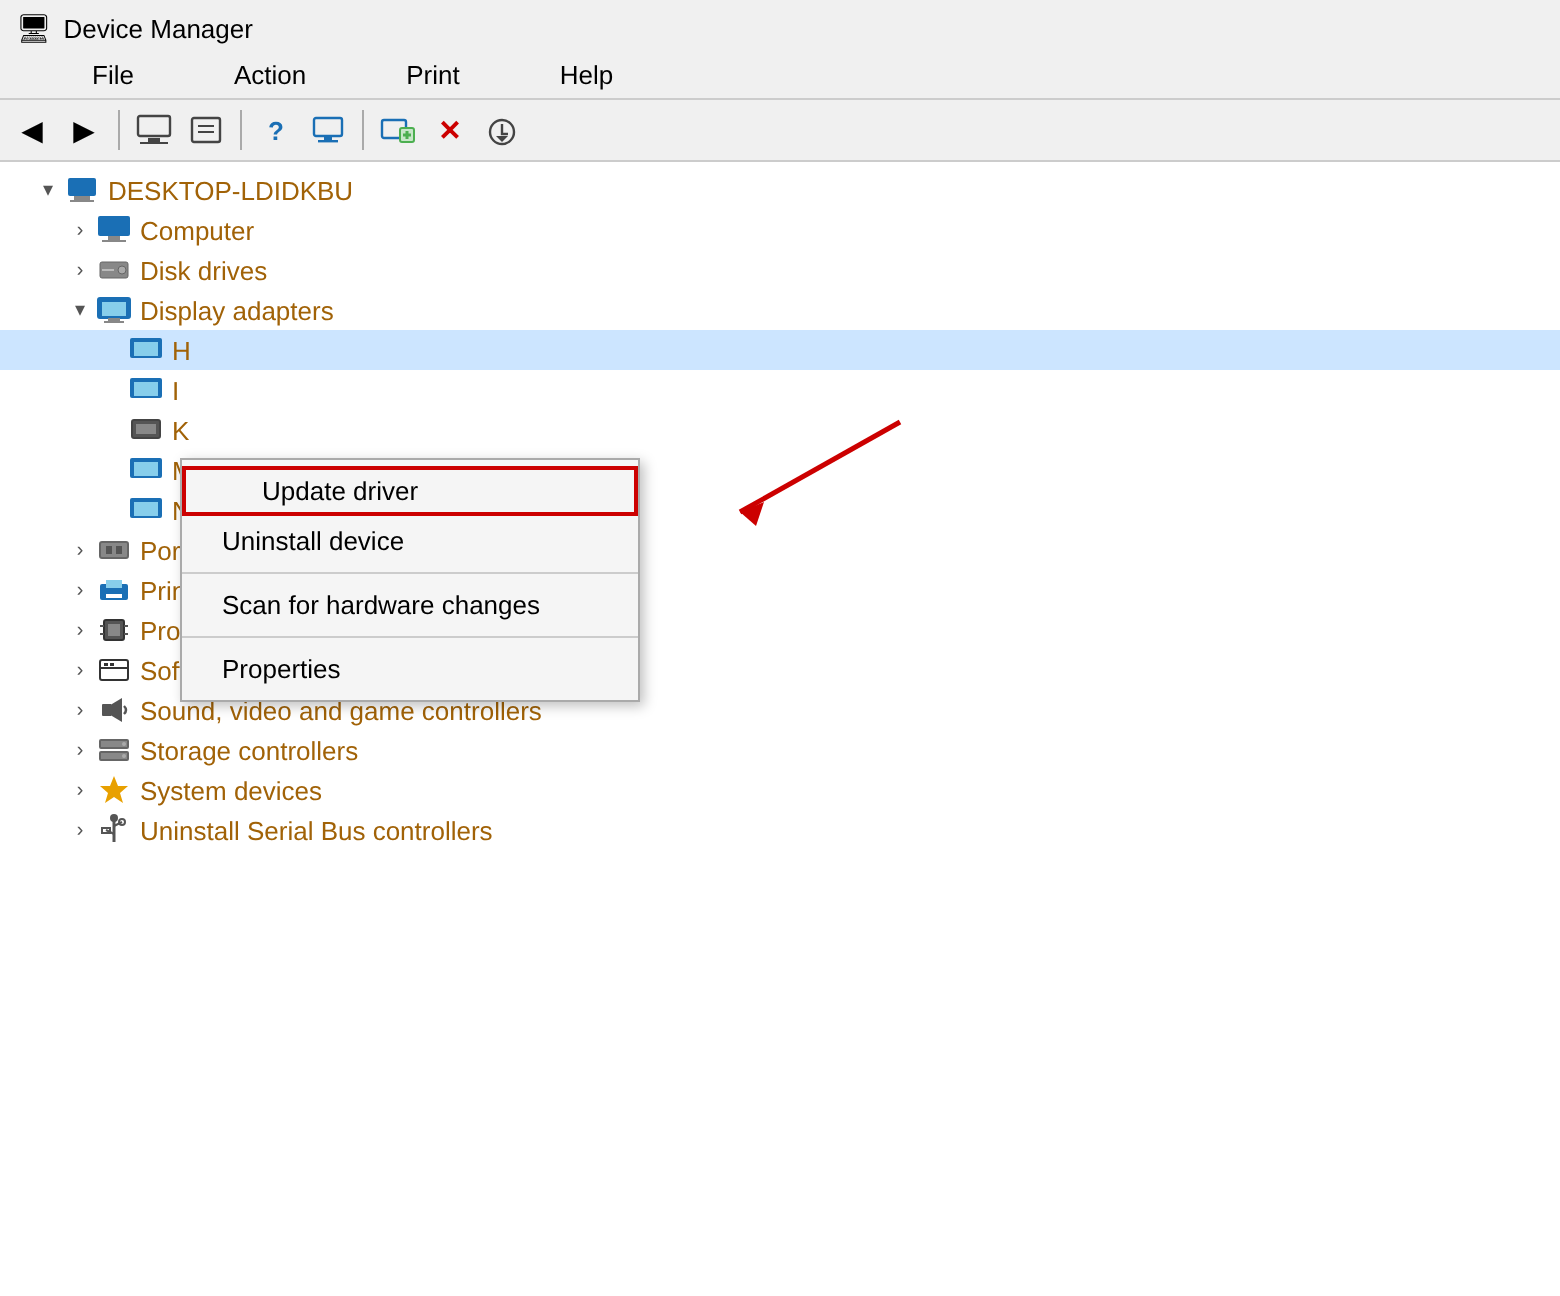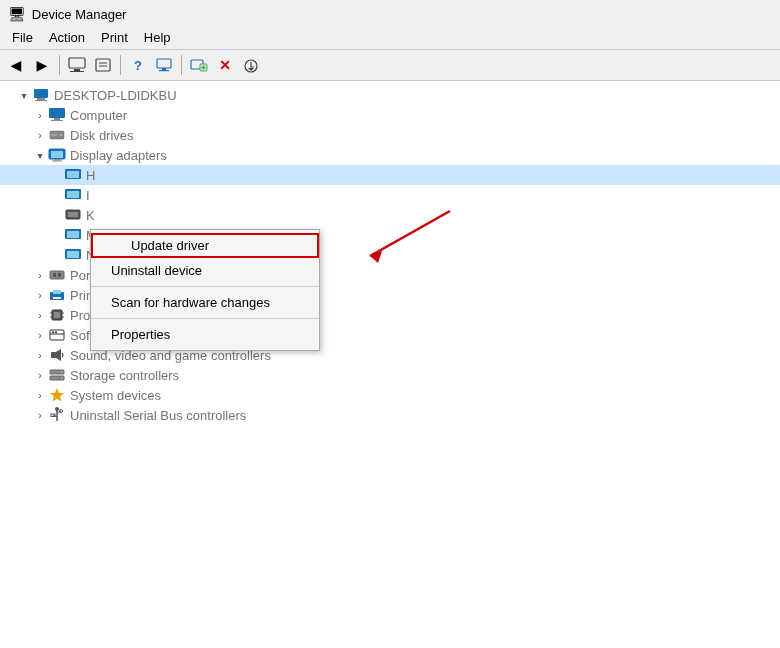--- a/index.html
+++ b/index.html
@@ -28,20 +28,21 @@
       gap: 0px;
       padding: 2px 4px;
       background: #f0f0f0;
       border-bottom: 1px solid #ccc;
     }
     .menu-item {
       padding: 2px 8px;
       cursor: pointer;
       color: #000;
       font-size: 13px;
+      margin-left: 34px;
     }
 
     
     .toolbar {
       display: flex;
       align-items: center;
       padding: 3px 4px;
       gap: 2px;
       background: #f0f0f0;
       border-bottom: 1px solid #ccc;
@@ -105,21 +106,21 @@
       height: 18px;
       flex-shrink: 0;
       margin-right: 4px;
       display: flex;
       align-items: center;
       justify-content: center;
       font-size: 14px;
     }
     .tree-label {
       font-size: 13px;
-      color: #737373;
+      color: #a16207;
     }
 
     
     .context-menu {
       position: absolute;
       top: 148px;
       left: 90px;
       width: 230px;
       background: #f5f5f5;
       border: 1px solid #aaa;

